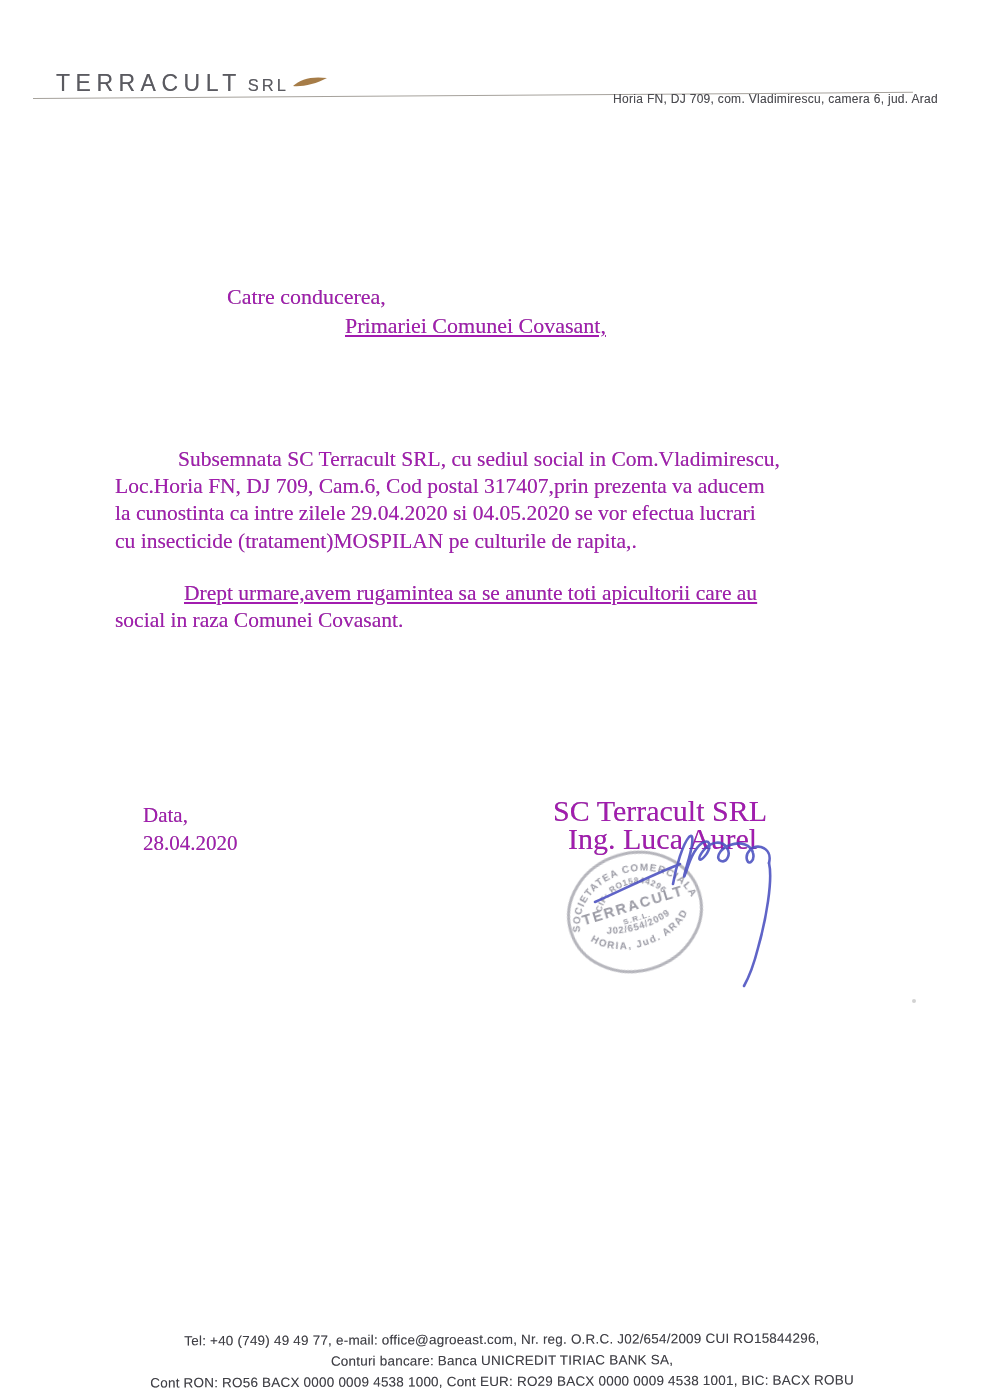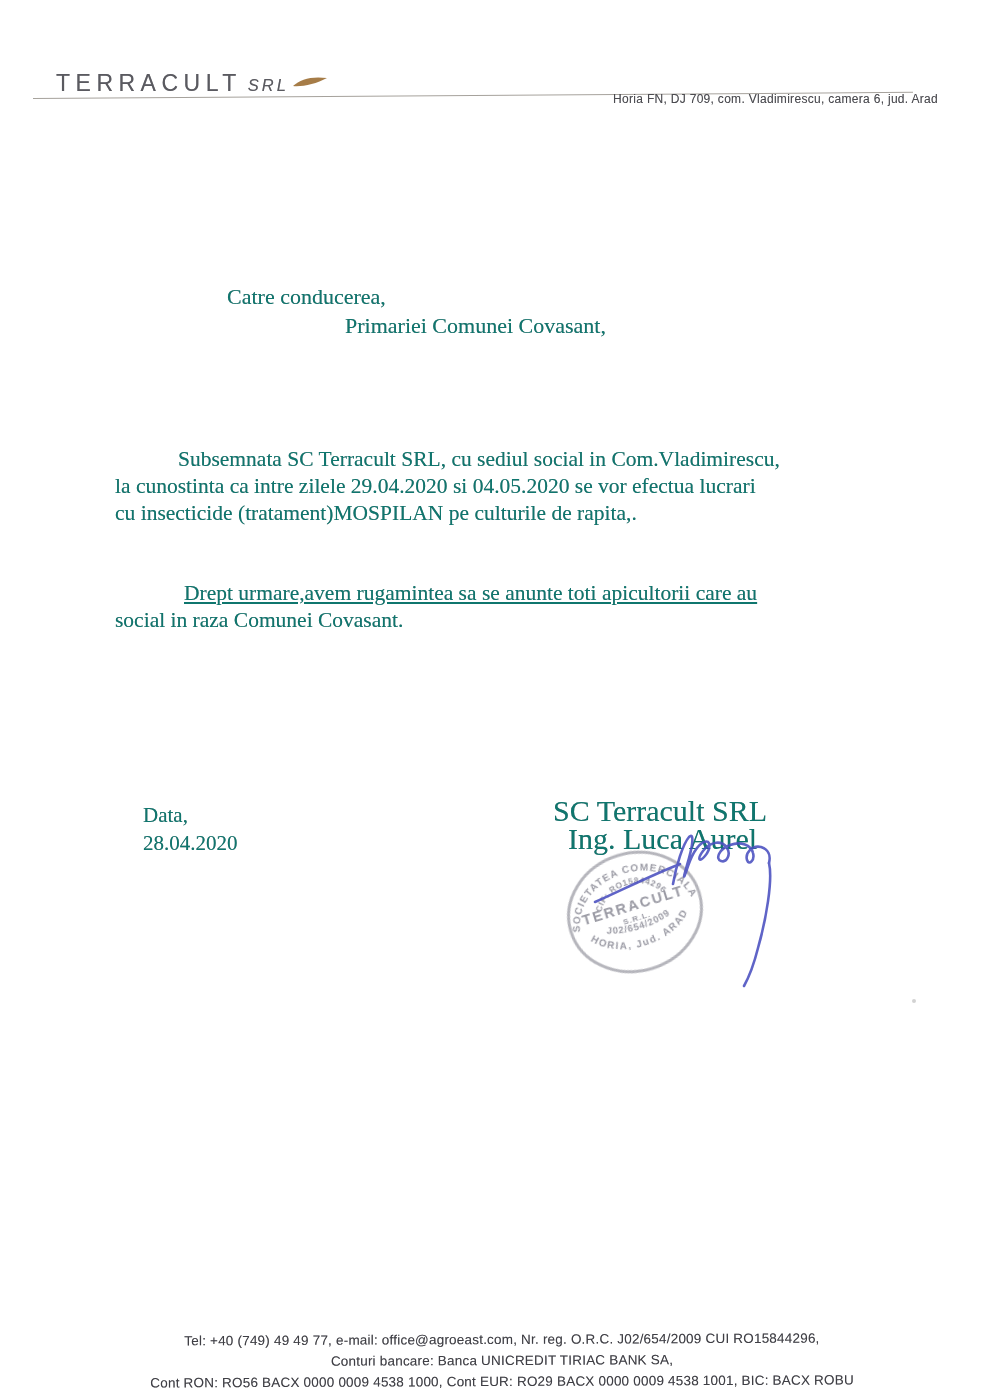--- a/index.html
+++ b/index.html
@@ -4,51 +4,50 @@
 <style>
   html,body{margin:0;padding:0;background:#e8e8e8;}
   .page{
     position:relative;width:990px;height:1400px;background:#ffffff;
     margin:0 auto;overflow:hidden;
     font-family:"Liberation Serif","DejaVu Serif",serif;color:#24242a;padding-left:32px;
   }
   .abs{position:absolute;}
   .serif-text{
     font-family:"Liberation Serif","DejaVu Serif",serif;
-    color:#0f766e;text-shadow:0 0 .6px rgba(36,36,42,.45);
+    color:#a21caf;text-shadow:0 0 .6px rgba(36,36,42,.45);
     white-space:nowrap;
   }
   
   .logo{left:56px;top:70px;display:inline-flex;align-items:baseline;}
   .logo-main{
     font-family:"Liberation Sans","DejaVu Sans",sans-serif;
     font-size:23px;letter-spacing:5.5px;color:#5a5a60;font-weight:400;
     text-shadow:0 0 .5px rgba(90,90,96,.5);
   }
   .logo-srl{
     font-family:"Liberation Sans","DejaVu Sans",sans-serif;
     font-size:16.5px;letter-spacing:3px;color:#5a5a60;margin-left:6px;
     text-shadow:0 0 .5px rgba(90,90,96,.5);
-    font-style:italic;
   }
   .leaf{margin-left:3px;transform:translateY(-3px);}
   .header-rule{
     left:33px;top:98px;width:880px;height:1.4px;background:#a6a29c;
     transform:rotate(-0.4deg);transform-origin:left center;
   }
   .address{
     right:84px;top:92px;
     font-family:"Liberation Sans","DejaVu Sans",sans-serif;
     font-size:12px;letter-spacing:.3px;color:#4b4b50;white-space:nowrap;
     text-shadow:0 0 .4px rgba(75,75,80,.4);
     text-align:center;
   }
   
   .recipient{left:227px;top:282px;font-size:22px;line-height:29px;}
-  .recipient .l2{margin-left:118px;}
+  .recipient .l2{margin-left:118px;text-decoration:underline;}
   .para{font-size:21.5px;line-height:27.2px;}
   .para1{left:115px;top:446px;}
   .para1 .first{text-indent:63px;}
   .para2{left:115px;top:580px;}
   .para2 .first{text-indent:69px;text-decoration:underline;}
   .date-block{left:143px;top:801px;font-size:21px;line-height:28px;}
   .sign-block{left:553px;top:797px;font-size:30px;line-height:27.5px;}
   .sign-block .l2{margin-left:15px;}
   
   .stamp-area{left:540px;top:820px;width:280px;height:200px;}
@@ -85,20 +84,21 @@
   <div class="abs header-rule"></div>
   <div class="abs address">Horia FN, DJ 709, com. Vladimirescu, camera 6, jud. Arad</div>
 
   <div class="abs serif-text recipient">
     <div>Catre conducerea,</div>
     <div class="l2">Primariei Comunei Covasant,</div>
   </div>
 
   <div class="abs serif-text para para1">
     <div class="first">Subsemnata SC Terracult SRL, cu sediul social in Com.Vladimirescu,</div>
+    <div>Loc.Horia FN, DJ 709, Cam.6, Cod postal 317407,prin prezenta va aducem</div>
     <div>la cunostinta ca intre zilele 29.04.2020 si 04.05.2020 se vor efectua lucrari</div>
     <div>cu insecticide (tratament)MOSPILAN pe culturile de rapita,.</div>
   </div>
 
   <div class="abs serif-text para para2">
     <div class="first">Drept urmare,avem rugamintea sa se anunte toti apicultorii care au</div>
     <div>social in raza Comunei Covasant.</div>
   </div>
 
   <div class="abs serif-text date-block">

